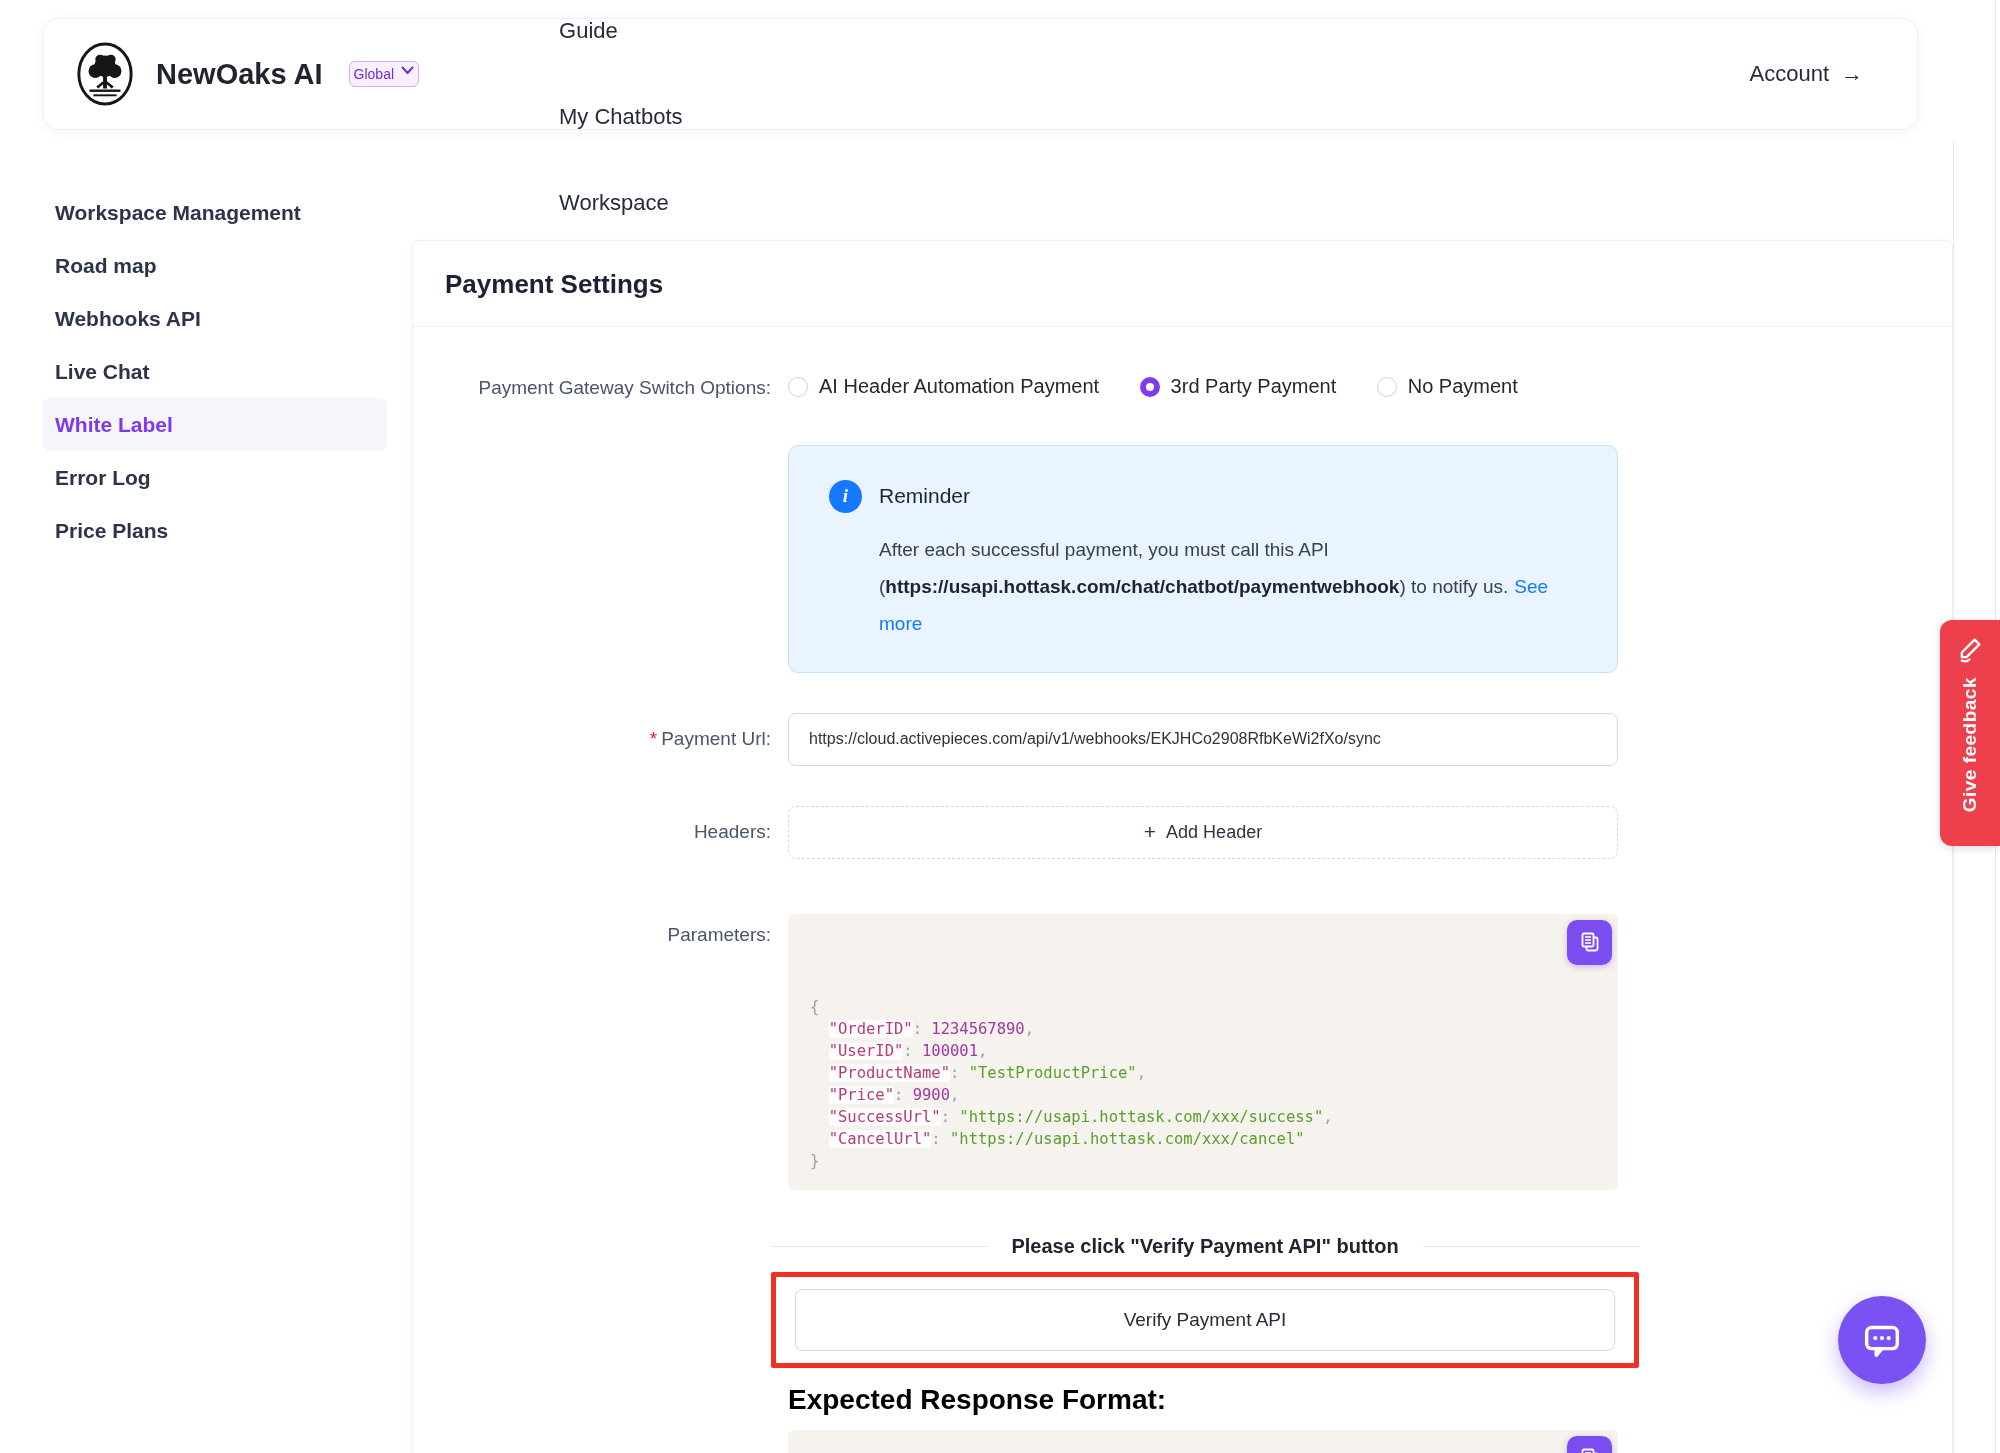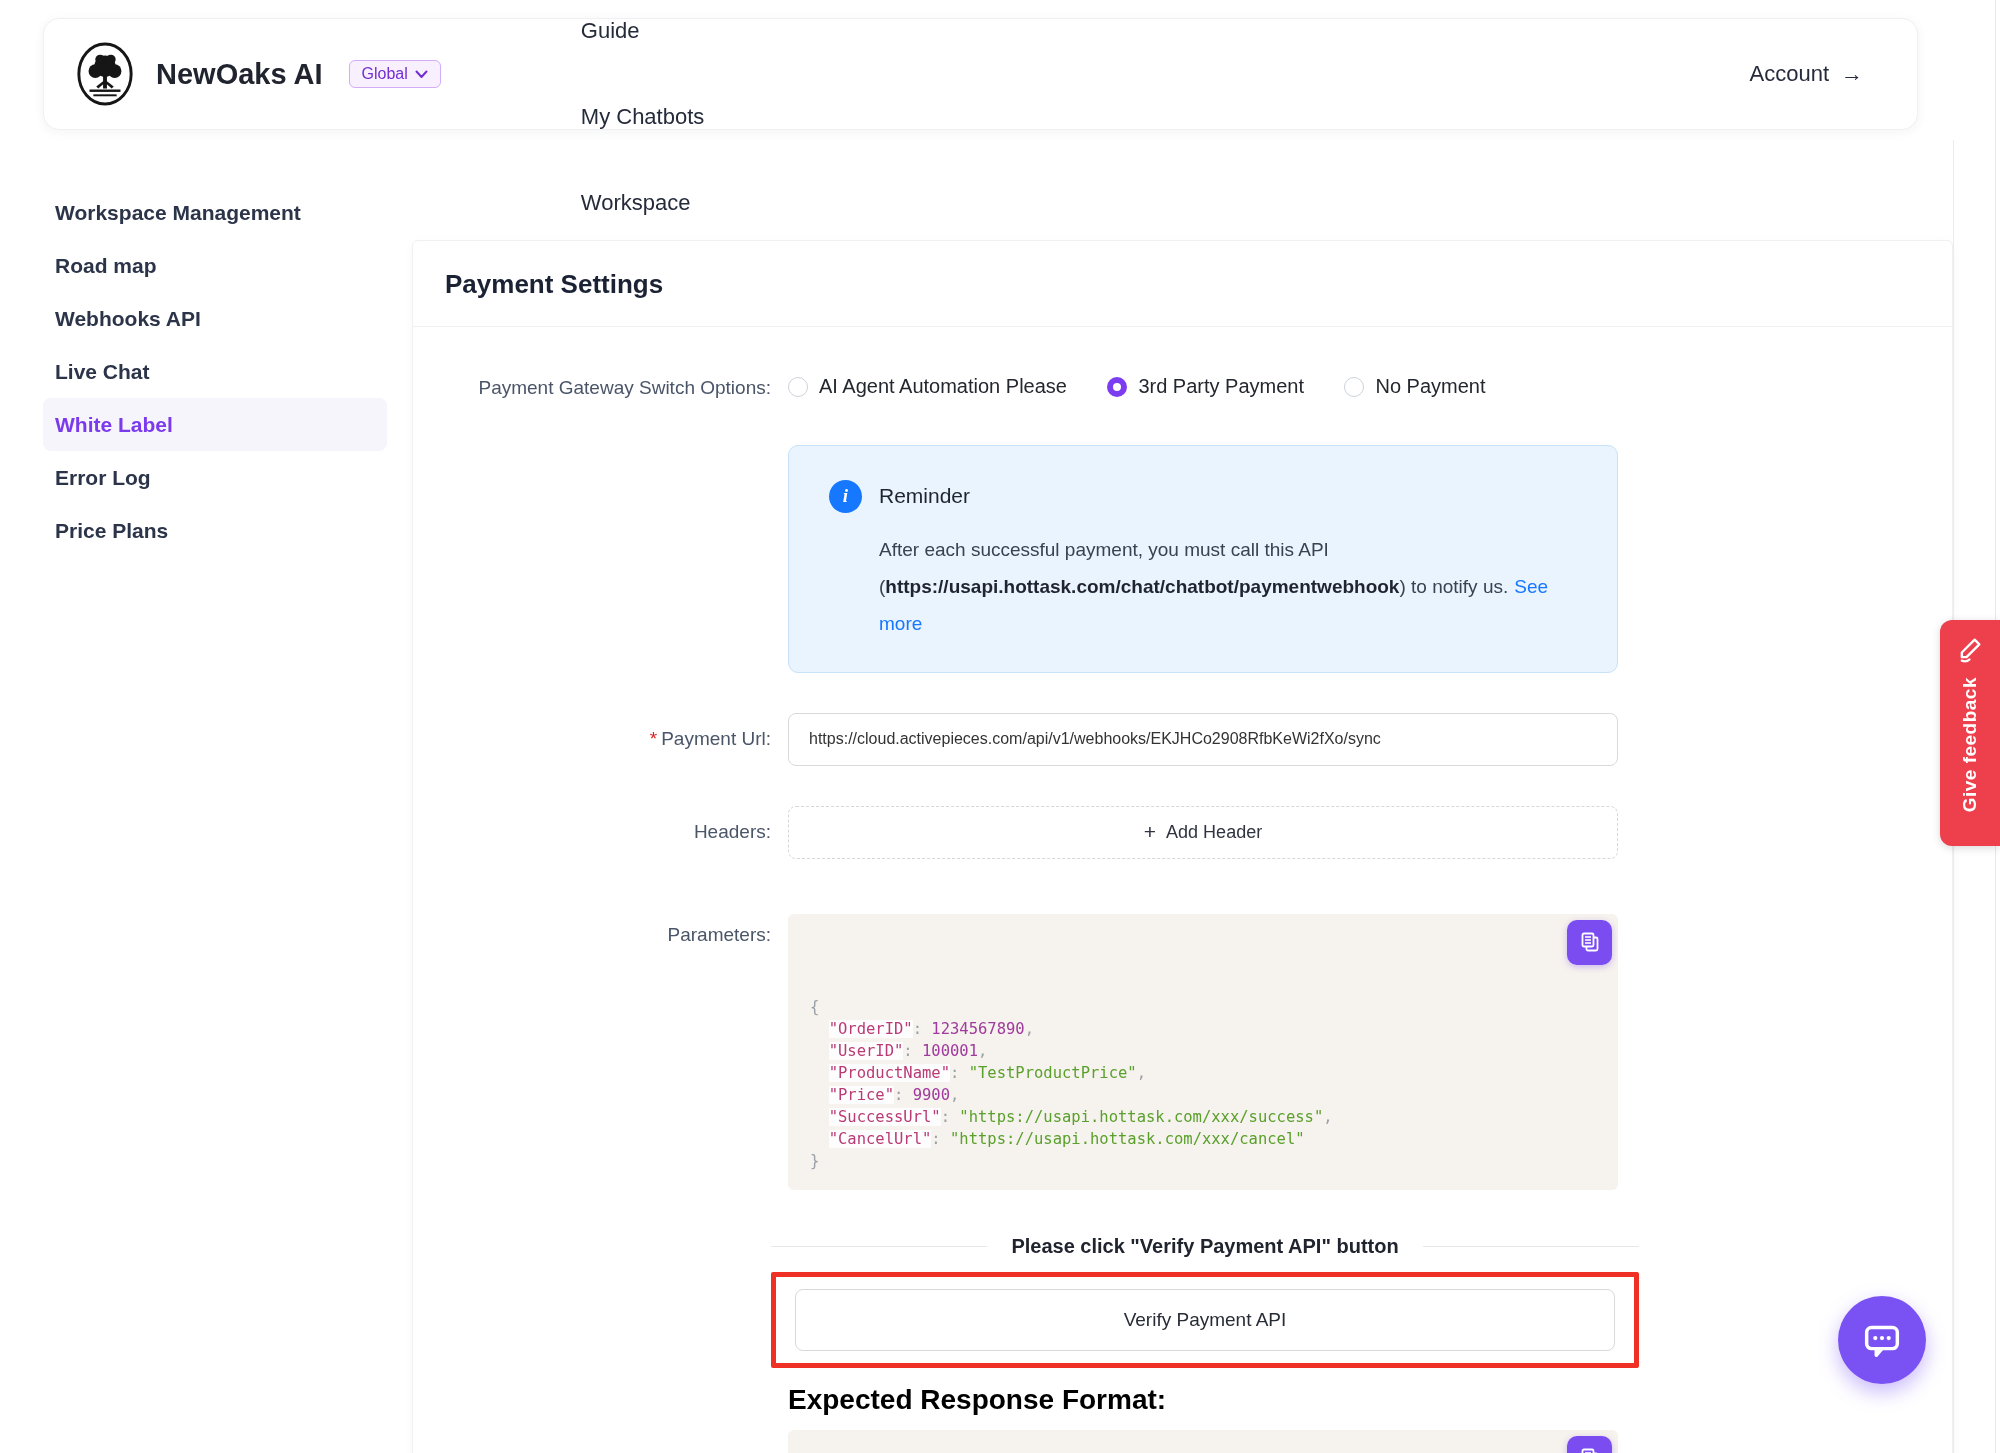--- a/index.html
+++ b/index.html
@@ -11,23 +11,23 @@
   
   .topbar {
     position:absolute; left:43px; top:18px; width:1875px; height:112px;
     background:#fff; border:1px solid #f0f0f3; border-radius:16px;
     box-shadow:0 2px 12px rgba(20,30,60,.05);
     display:flex; align-items:center; padding:0 54px 0 30px;
   }
   .logo { width:62px; height:66px; flex:0 0 auto; }
   .brand { margin-left:20px; font-size:29px; font-weight:600; color:#20242e; white-space:nowrap; }
   .region-pill {
-    margin-left:26px; display:flex; align-items:center; gap:7px;
+    margin-left:26px; display:flex; align-items:flex-start; gap:7px;
     background:#f9f0ff; border:1px solid #d3adf7; border-radius:6px;
-    padding:4px 12px; color:#722ed1; font-size:16px; cursor:pointer; white-space:nowrap;
+    padding:4px 4px; color:#722ed1; font-size:14px; cursor:pointer; white-space:nowrap;
   }
   .nav { display:flex; gap:60px; margin-left:140px;flex-direction:column; }
   .nav a { font-size:22px; color:#252b3a; text-decoration:none; white-space:nowrap; cursor:pointer; }
   .account { margin-left:auto; display:flex; align-items:center; gap:12px; font-size:22px; color:#252b3a; cursor:pointer; white-space:nowrap; }
   
   .sidebar { position:absolute; left:43px; top:186px; width:344px; }
   .side-item {
     height:53px; display:flex; align-items:center; padding-left:12px;
     font-size:21px; font-weight:600; color:#2b3448; border-radius:8px; cursor:pointer;
   }
@@ -200,21 +200,21 @@
 
   <main class="card">
     <div class="card-header">Payment Settings</div>
     <div class="content">
 
       <div class="row gateway-row">
         <div class="label-col">Payment Gateway Switch Options:</div>
         <div class="ctrl-col">
           <label class="radio-opt">
             <span class="radio"></span>
-            <span>AI Agent Automation Please</span>
+            <span>AI Header Automation Payment</span>
           </label>
           <label class="radio-opt">
             <span class="radio checked"></span>
             <span>3rd Party Payment</span>
           </label>
           <label class="radio-opt">
             <span class="radio"></span>
             <span>No Payment</span>
           </label>
         </div>

